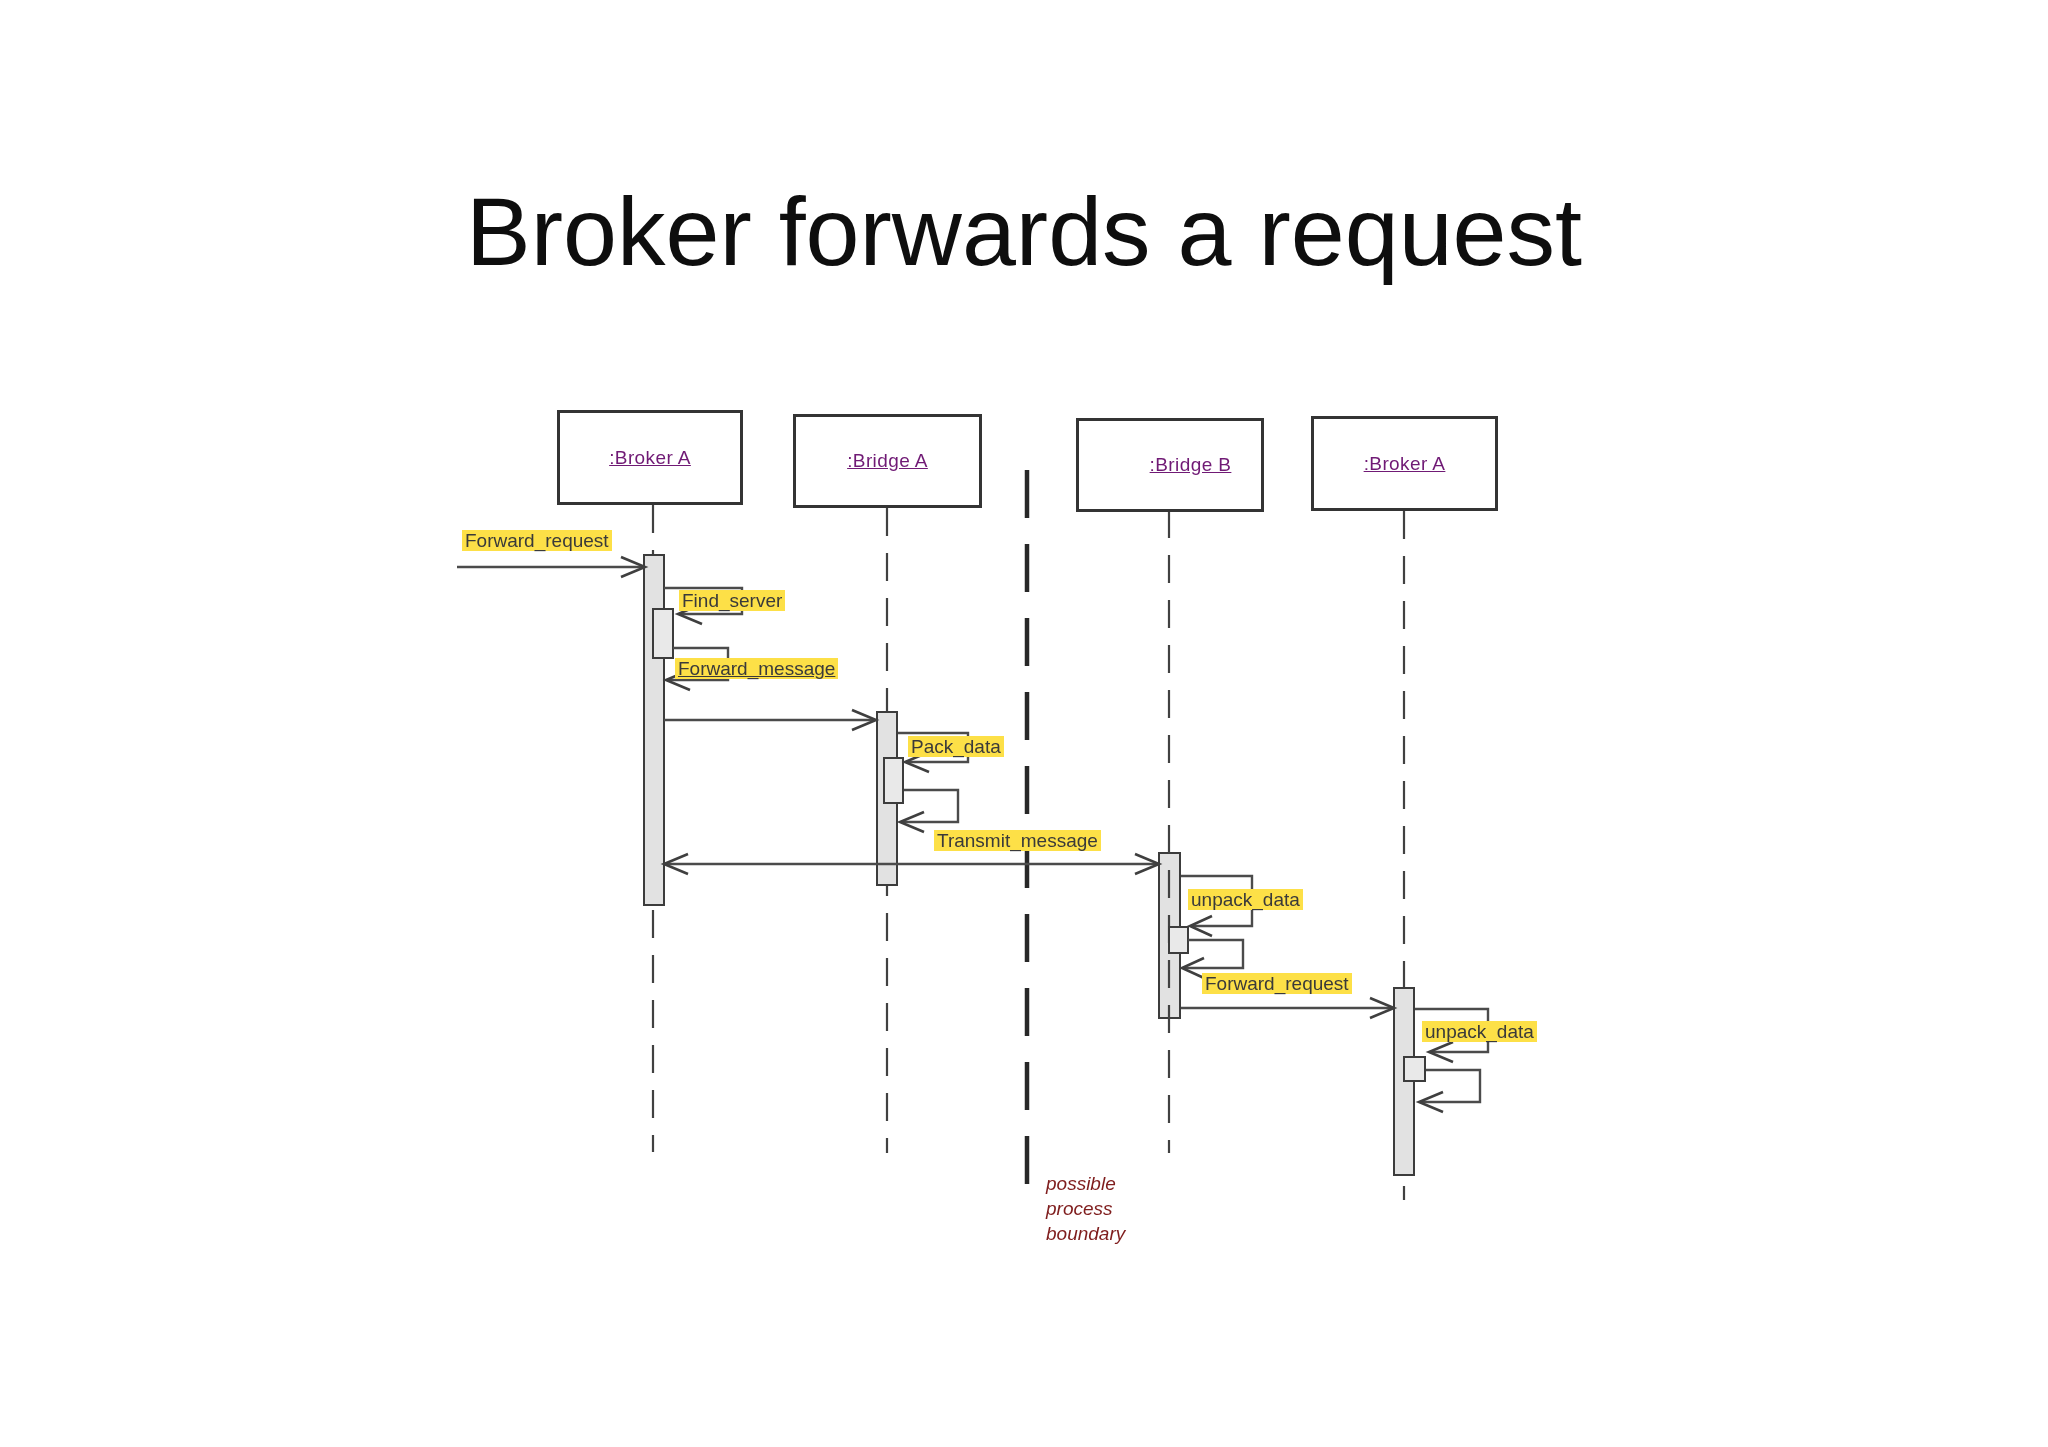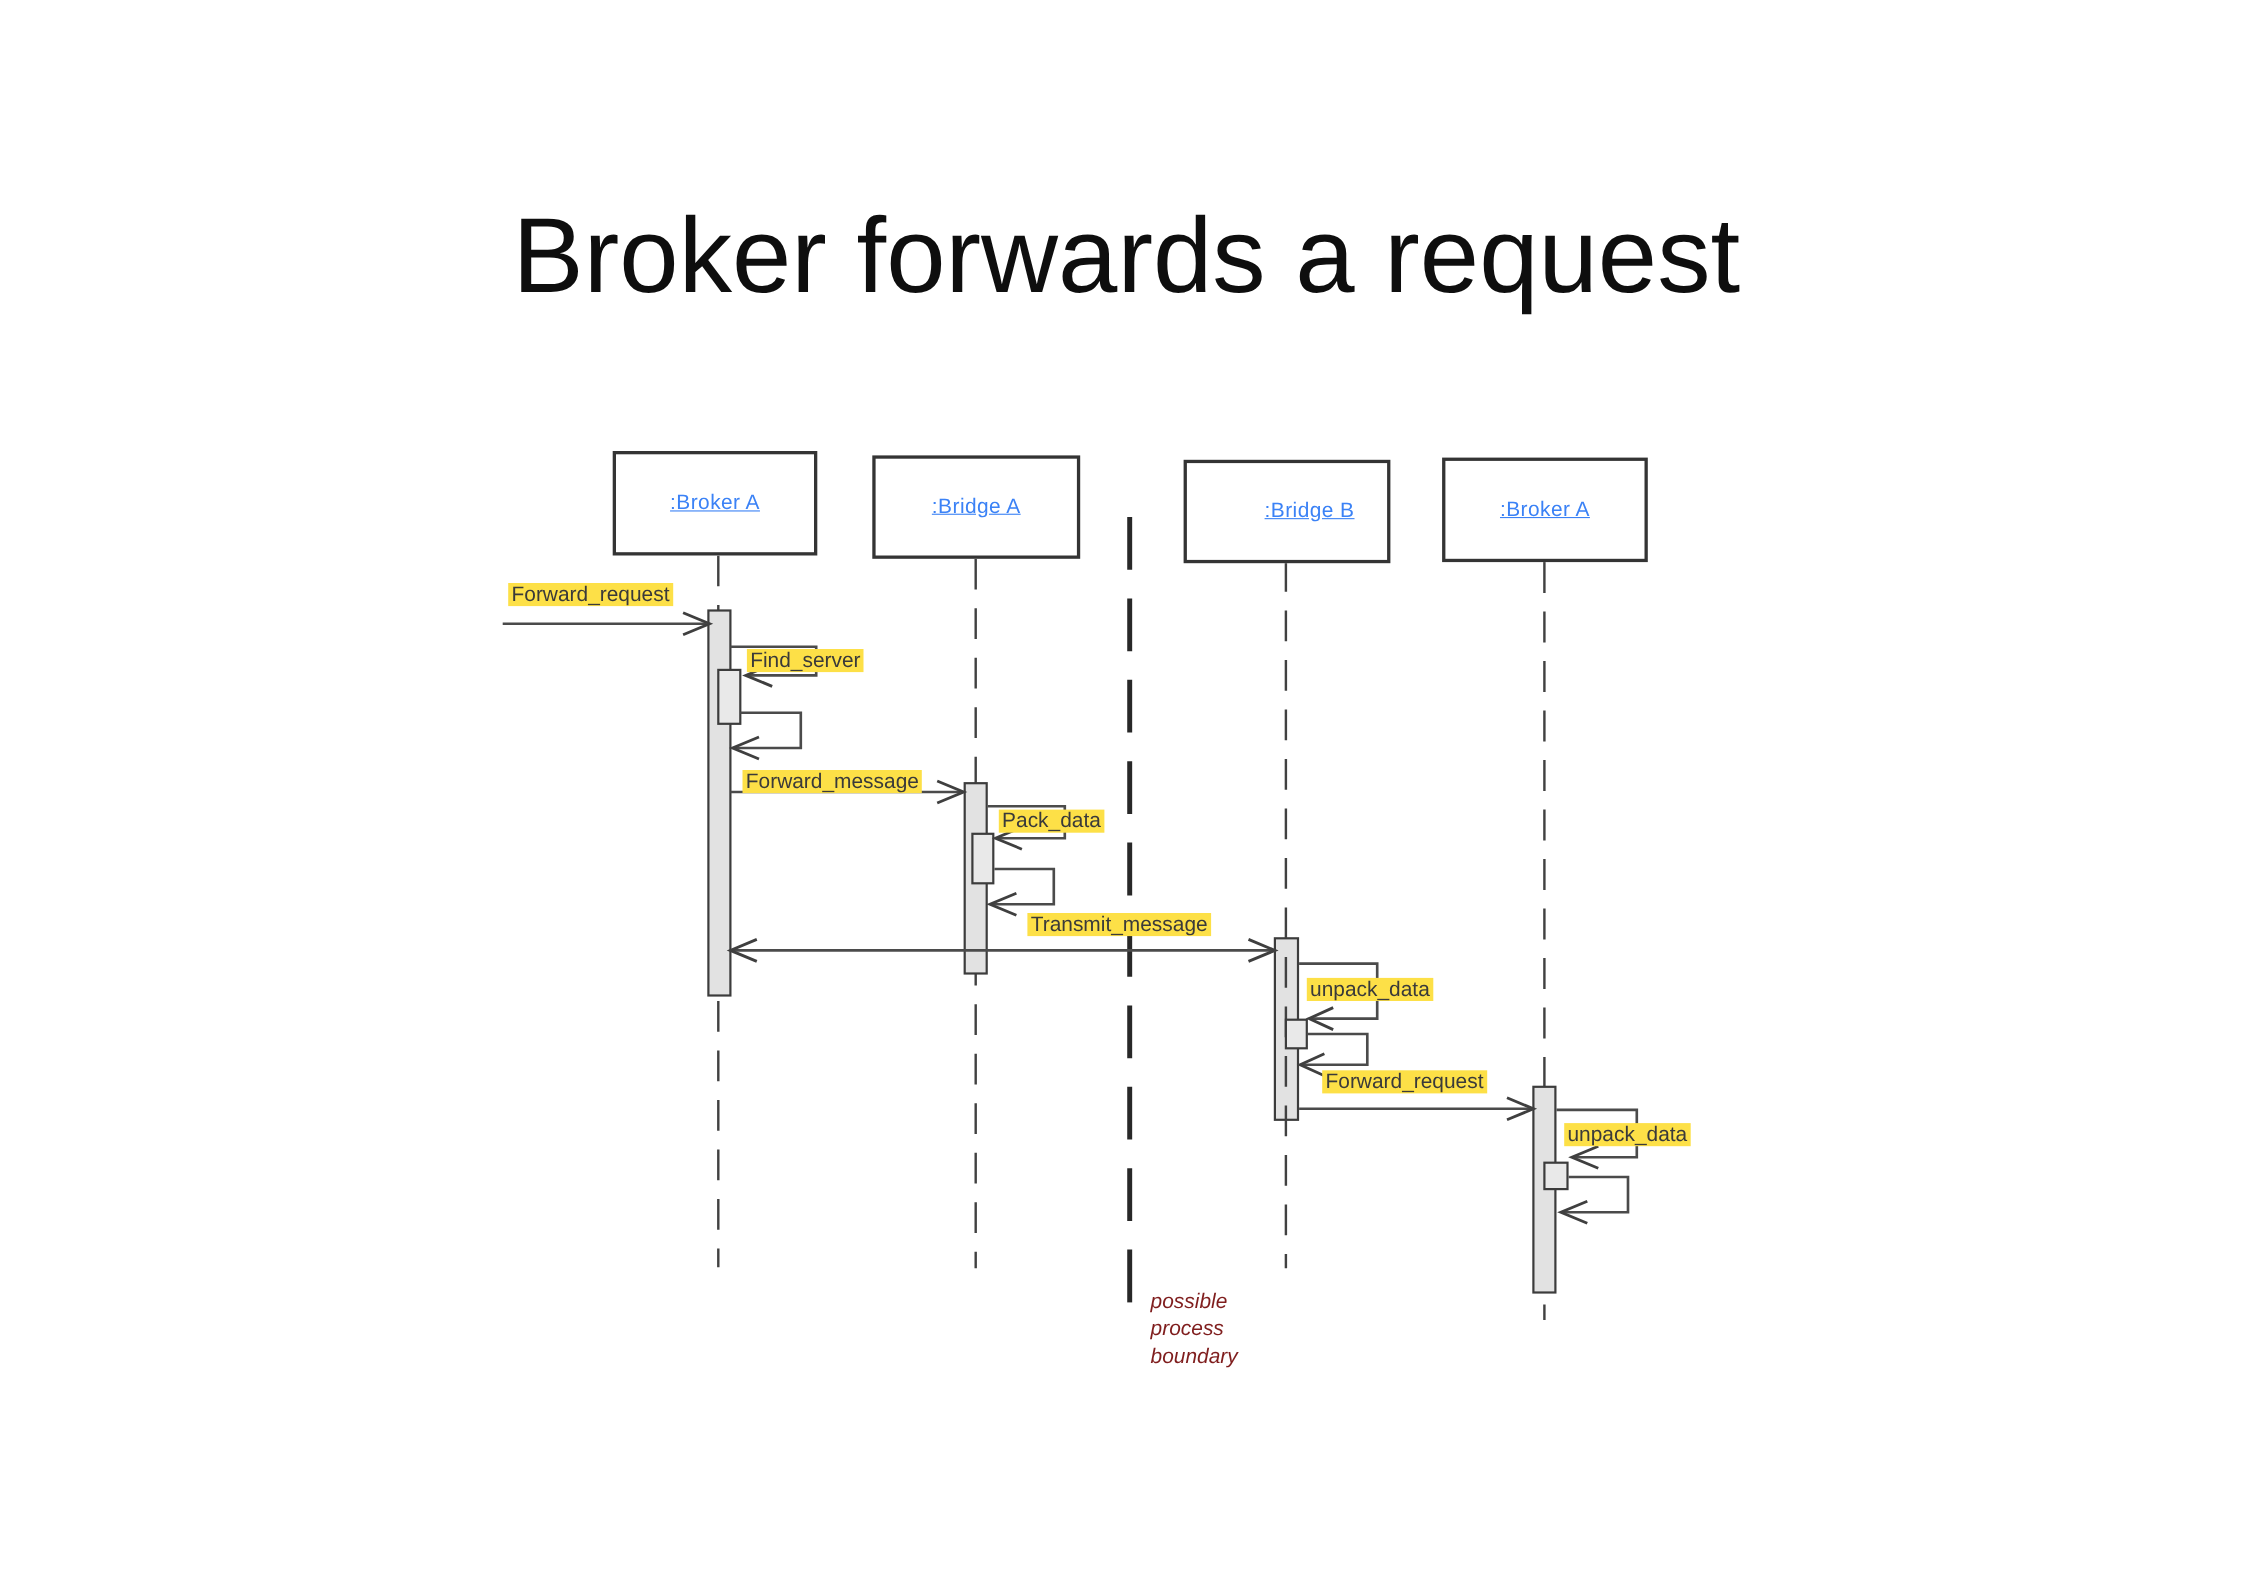--- a/index.html
+++ b/index.html
@@ -24,21 +24,21 @@
   .diagram-svg{position:absolute;left:0;top:0;}
   .obj-box{
     position:absolute;
     background:#ffffff;
     border:3px solid #343434;
     display:flex;align-items:center;justify-content:center;
     box-sizing:border-box;
   }
   .obj-label{
     font-size:19px;
-    color:#3b82f6;
+    color:#701a75;
     text-decoration:underline;
     letter-spacing:0.4px;
     white-space:nowrap;
   }
   .msg-label{
     position:absolute;
     font-size:19px;
     color:#3a3a3a;
     background:#fde047;
     padding:0 3px;
@@ -154,21 +154,21 @@
     </div>
     <div class="obj-box" style="left:1076px;top:418px;width:188px;height:94px;padding-left:41px;">
       <span class="obj-label">:Bridge B</span>
     </div>
     <div class="obj-box" style="left:1311px;top:416px;width:187px;height:95px;">
       <span class="obj-label">:Broker A</span>
     </div>
 
     <div class="msg-label" style="left:462px;top:530px;">Forward_request</div>
     <div class="msg-label" style="left:679px;top:590px;">Find_server</div>
-    <div class="msg-label" style="left:675px;top:700px;">Forward_message</div>
+    <div class="msg-label" style="left:675px;top:658px;text-decoration:underline;">Forward_message</div>
     <div class="msg-label" style="left:908px;top:736px;">Pack_data</div>
     <div class="msg-label" style="left:934px;top:830px;">Transmit_message</div>
     <div class="msg-label" style="left:1188px;top:889px;">unpack_data</div>
     <div class="msg-label" style="left:1202px;top:973px;">Forward_request</div>
     <div class="msg-label" style="left:1422px;top:1021px;">unpack_data</div>
 
     <div class="annotation" style="left:1046px;top:1171px;">
       <div>possible</div>
       <div>process</div>
       <div>boundary</div>

